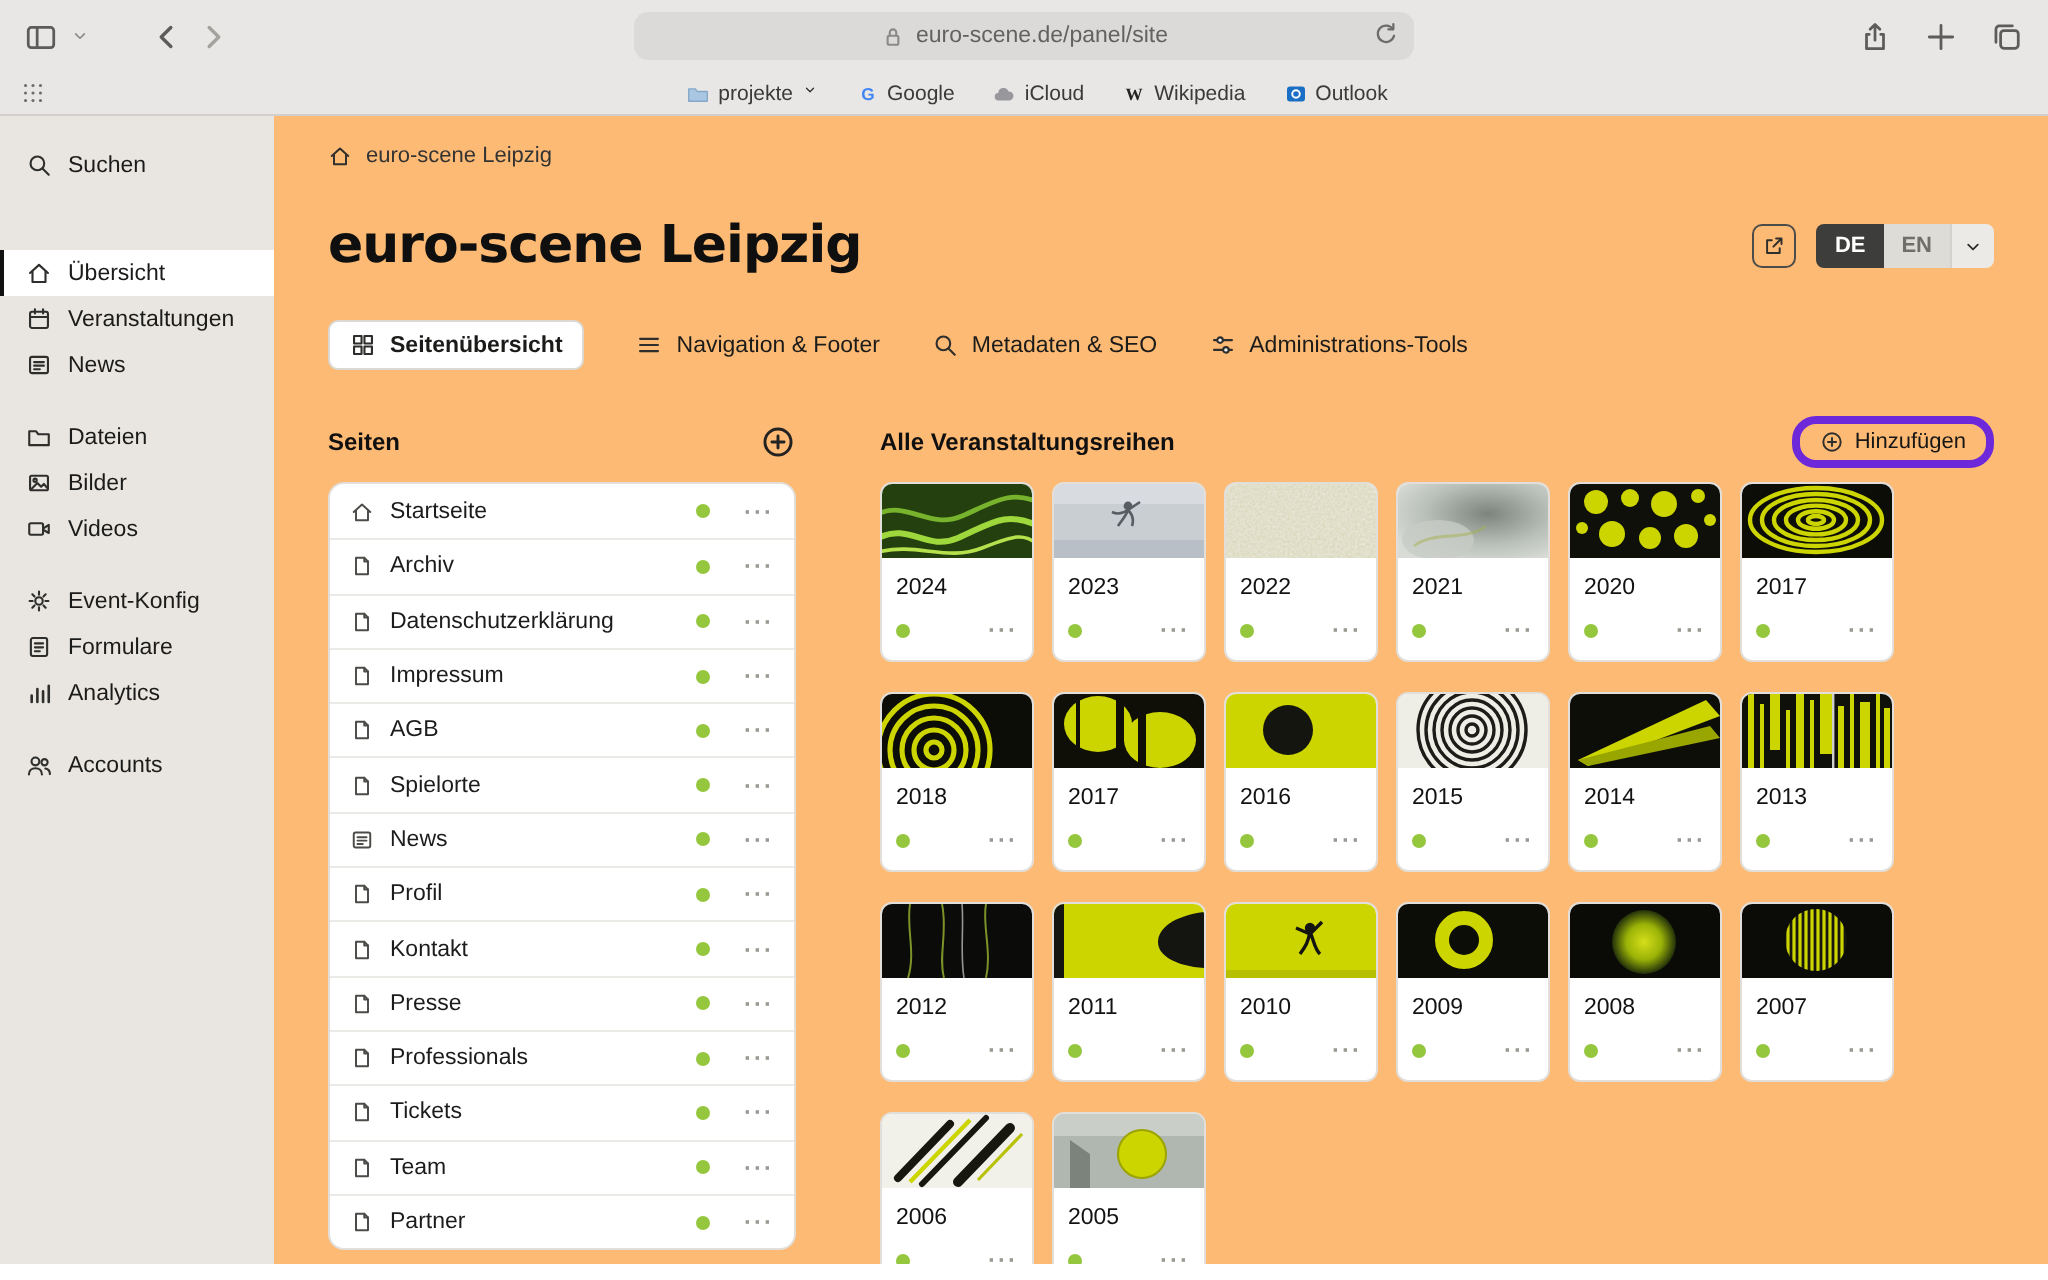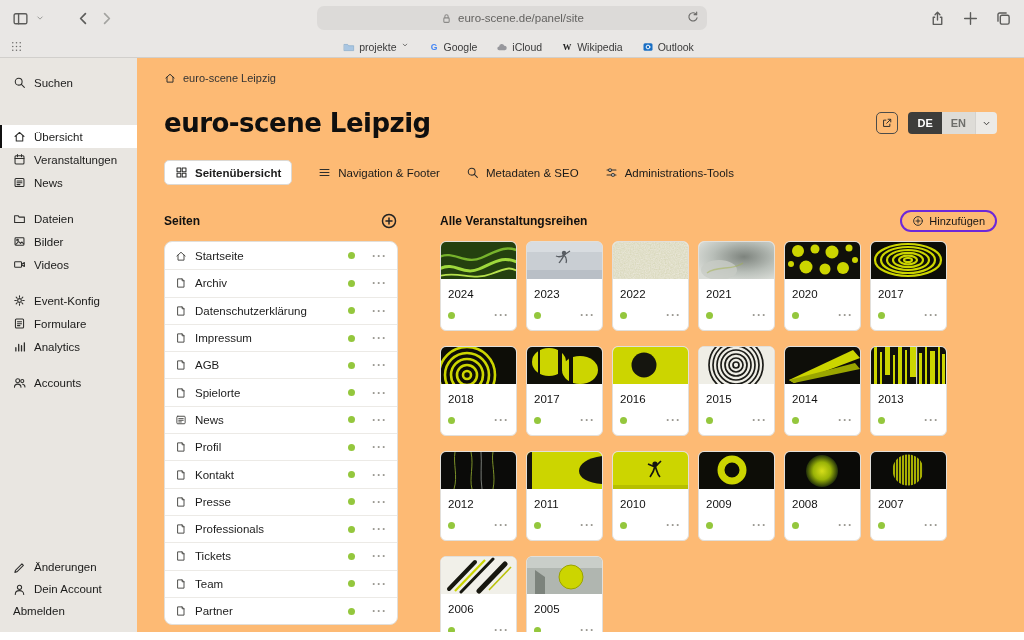--- a/index.html
+++ b/index.html
@@ -72,21 +72,21 @@
   .pages-list{background:#fff;border:1px solid #e2dfda;border-radius:8px;overflow:hidden}
   .prow{display:flex;align-items:center;gap:8px;height:27.3px;padding:0 10px;border-top:1px solid #eceae6;font-size:11.5px;cursor:pointer}
   .prow:first-child{border-top:none}
   .prow .row-icn{color:#4b4b48;width:12px;height:12px}
   .plabel{white-space:nowrap;overflow:hidden;text-overflow:ellipsis}
   .prow .dot{margin-left:auto}
   .dot{width:7px;height:7px;border-radius:50%;background:var(--status-green,#94c73d);flex:0 0 7px}
   .more{color:#9b9992;font-size:12px;font-weight:bold;letter-spacing:1px;line-height:1;margin-left:9px;cursor:pointer}
 
   .events{flex:1}
-  .add-btn{display:flex;align-items:center;gap:5px;border:2px solid #6d28d9;background:transparent;border-radius:12px;padding:3px 10px;font-size:11px;font-weight:normal;font-family:inherit;color:#161616;cursor:pointer}
+  .add-btn{display:flex;align-items:center;gap:5px;border:4px solid #6d28d9;background:transparent;border-radius:12px;padding:3px 10px;font-size:11px;font-weight:normal;font-family:inherit;color:#161616;cursor:pointer}
   .add-btn .icn{width:12px;height:12px}
   .grid{display:grid;grid-template-columns:repeat(6,77px);gap:15px 9px}
   .card{background:#fff;border:1px solid #e2dfda;border-radius:6px;overflow:hidden;cursor:pointer}
   .card .img{width:100%;height:37px;display:block}
   .card .yr{font-size:11.5px;color:#121212;padding:9px 7px 0;line-height:13px}
   .card .cfoot{display:flex;align-items:center;justify-content:space-between;margin-top:8px;padding:0 7px 9px}
   .card .more{margin-left:0}
 </style>
 </head>
 <body>
@@ -323,42 +323,20 @@
                   <circle cx="5.8" cy="5.8" r="2.4"></circle>
                   <path d="M1.8 13.8c0-2.4 1.8-3.8 4-3.8s4 1.4 4 3.8"></path>
                   <circle cx="11.4" cy="6.3" r="1.9"></circle>
                   <path d="M11.9 10.2c1.7.3 2.8 1.6 2.8 3.4"></path>
                 </svg>
               </span>
               <span>Accounts</span>
             </div>
           </div>
         </nav>
-      <div class="side-footer" id="side-footer">
-          <div class="side-item">
-            <span class="icn ">
-              <svg viewBox="0 0 16 16" fill="none" stroke="currentColor" stroke-width="1.3" stroke-linecap="round" stroke-linejoin="round">
-                <path d="m3 11.5 8-8 1.8 1.8-8 8-2.5.7z"></path>
-              </svg>
-            </span>
-            <span>Änderungen</span>
-          </div>
-          <div class="side-item">
-            <span class="icn ">
-              <svg viewBox="0 0 16 16" fill="none" stroke="currentColor" stroke-width="1.3" stroke-linecap="round" stroke-linejoin="round">
-                <circle cx="8" cy="5.3" r="2.6"></circle>
-                <path d="M2.8 14c0-3 2.3-4.6 5.2-4.6s5.2 1.6 5.2 4.6"></path>
-              </svg>
-            </span>
-            <span>Dein Account</span>
-          </div>
-          <div class="side-item">
-            <span>Abmelden</span>
-          </div>
-        </div>
     </aside>
 
     <main class="content">
       <div class="crumb">
         <span class="icn">
             <svg viewBox="0 0 16 16" fill="none" stroke="currentColor" stroke-width="1.3" stroke-linecap="round" stroke-linejoin="round">
               <path d="M2.5 8 8 3l5.5 5"></path>
               <path d="M4 7v6.5h8V7"></path>
             </svg>
           </span>

